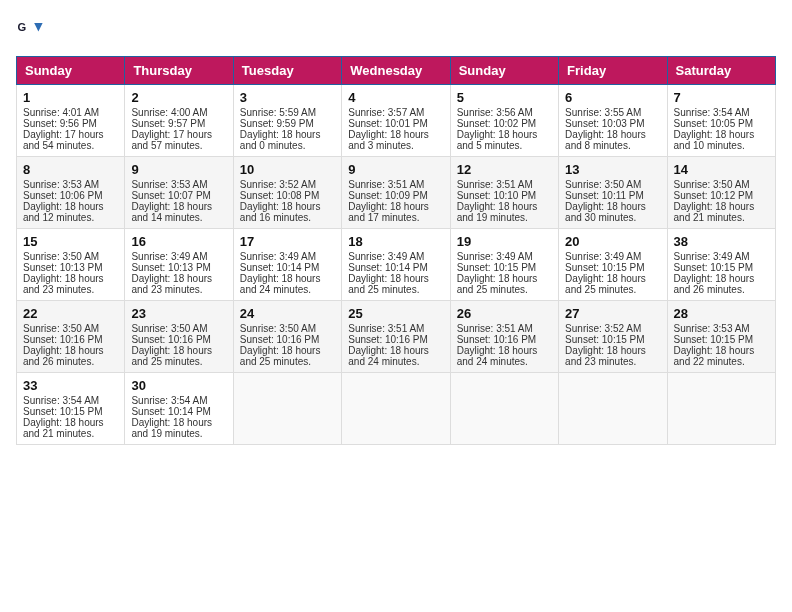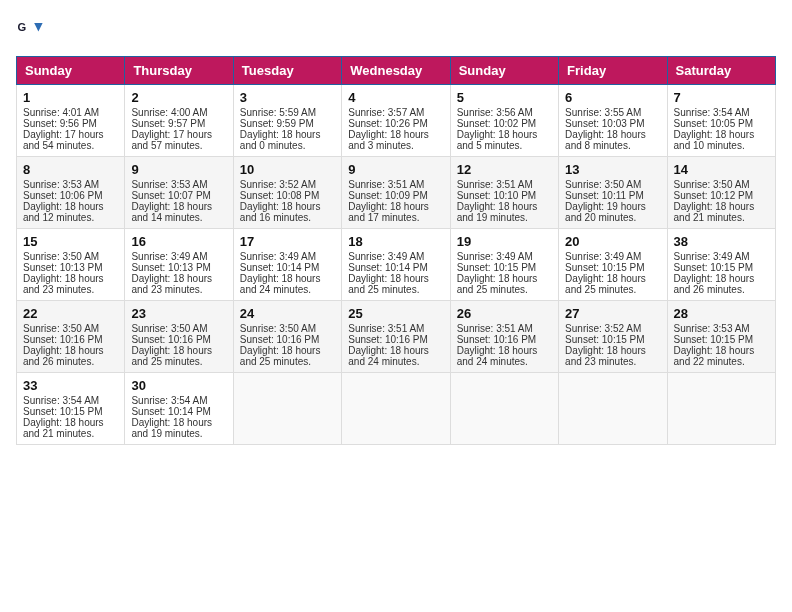--- a/index.html
+++ b/index.html
@@ -123,21 +123,21 @@
         </td>
         <td>
           <span class="day-num">3</span>
           <div>Sunrise: 5:59 AM</div>
           <div>Sunset: 9:59 PM</div>
           <div>Daylight: 18 hours and 0 minutes.</div>
         </td>
         <td>
           <span class="day-num">4</span>
           <div>Sunrise: 3:57 AM</div>
-          <div>Sunset: 10:26 PM</div>
+          <div>Sunset: 10:01 PM</div>
           <div>Daylight: 18 hours and 3 minutes.</div>
         </td>
         <td>
           <span class="day-num">5</span>
           <div>Sunrise: 3:56 AM</div>
           <div>Sunset: 10:02 PM</div>
           <div>Daylight: 18 hours and 5 minutes.</div>
         </td>
         <td>
           <span class="day-num">6</span>
@@ -180,21 +180,21 @@
         <td>
           <span class="day-num">12</span>
           <div>Sunrise: 3:51 AM</div>
           <div>Sunset: 10:10 PM</div>
           <div>Daylight: 18 hours and 19 minutes.</div>
         </td>
         <td>
           <span class="day-num">13</span>
           <div>Sunrise: 3:50 AM</div>
           <div>Sunset: 10:11 PM</div>
-          <div>Daylight: 19 hours and 20 minutes.</div>
+          <div>Daylight: 18 hours and 30 minutes.</div>
         </td>
         <td>
           <span class="day-num">14</span>
           <div>Sunrise: 3:50 AM</div>
           <div>Sunset: 10:12 PM</div>
           <div>Daylight: 18 hours and 21 minutes.</div>
         </td>
       </tr>
       <tr>
         <td>

